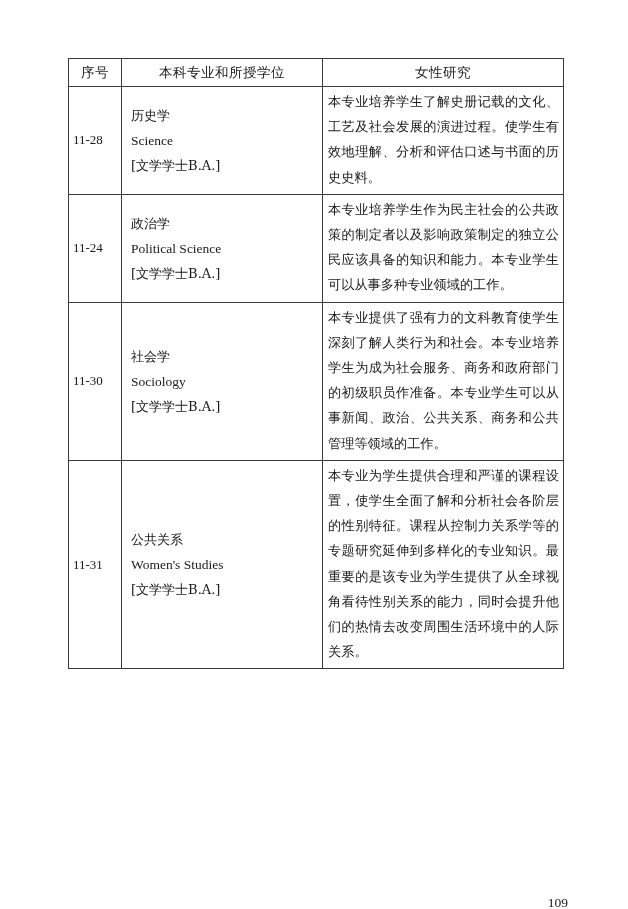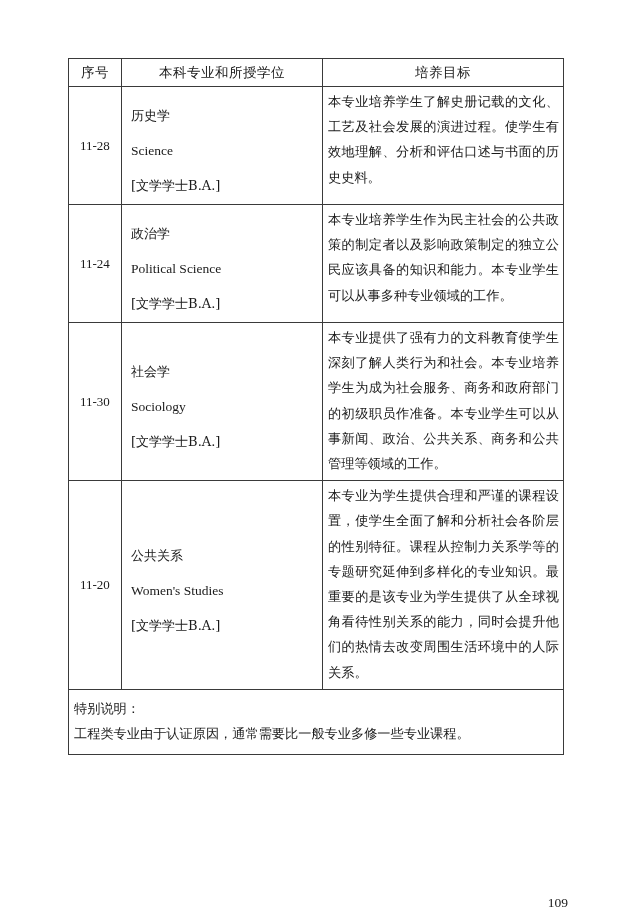--- a/index.html
+++ b/index.html
@@ -48,42 +48,41 @@
   thead th {
     height: 27px;
     text-align: center;
     font-size: 13.5px;
     letter-spacing: 0.5px;
     font-family: "DejaVu Serif", "Liberation Serif", serif;
   }
 
   td.cell-no {
     text-align: left;
-    padding-left: 11px;
+    padding-left: 4px;
     font-size: 13px;
     vertical-align: middle;
     font-family: "Liberation Serif", serif;
   }
 
   td.cell-major {
     padding: 6px 0 6px 9px;
     vertical-align: middle;
   }
 
   td.cell-goal {
     padding: 3px 4px 3px 5px;
     vertical-align: top;
   }
 
   .major-line {
     font-size: 13px;
     line-height: 25px;
     white-space: nowrap;
     font-family: "DejaVu Serif", "Liberation Serif", serif;
-    margin-top: 10px;
   }
   .major-line.latin {
     font-family: "Liberation Serif", serif;
     font-size: 13.5px;
   }
 
   .goal-text {
     font-size: 13.2px;
     line-height: 25.2px;
     text-align: justify;
@@ -120,21 +119,21 @@
   <table class="doc-table">
     <colgroup>
       <col class="col-no">
       <col class="col-major">
       <col class="col-goal">
     </colgroup>
     <thead>
       <tr>
         <th>序号</th>
         <th>本科专业和所授学位</th>
-        <th>培养目标</th>
+        <th>女性研究</th>
       </tr>
     </thead>
     <tbody>
 
       <tr>
         <td class="cell-no">11-28</td>
         <td class="cell-major">
           <div class="major-line">历史学</div>
           <div class="major-line latin">Science</div>
           <div class="major-line">[文学学士B.A.]</div>
@@ -162,36 +161,30 @@
           <div class="major-line">社会学</div>
           <div class="major-line latin">Sociology</div>
           <div class="major-line">[文学学士B.A.]</div>
         </td>
         <td class="cell-goal">
           <div class="goal-text">本专业提供了强有力的文科教育使学生深刻了解人类行为和社会。本专业培养学生为成为社会服务、商务和政府部门的初级职员作准备。本专业学生可以从事新闻、政治、公共关系、商务和公共管理等领域的工作。</div>
         </td>
       </tr>
 
       <tr>
-        <td class="cell-no">11-20</td>
+        <td class="cell-no">11-31</td>
         <td class="cell-major">
           <div class="major-line">公共关系</div>
           <div class="major-line latin">Women's Studies</div>
           <div class="major-line">[文学学士B.A.]</div>
         </td>
         <td class="cell-goal">
           <div class="goal-text">本专业为学生提供合理和严谨的课程设置，使学生全面了解和分析社会各阶层的性别特征。课程从控制力关系学等的专题研究延伸到多样化的专业知识。最重要的是该专业为学生提供了从全球视角看待性别关系的能力，同时会提升他们的热情去改变周围生活环境中的人际关系。</div>
         </td>
       </tr>
 
-      <tr>
-        <td class="cell-note" colspan="3">
-          <div class="note-line">特别说明：</div>
-          <div class="note-line">工程类专业由于认证原因，通常需要比一般专业多修一些专业课程。</div>
-        </td>
-      </tr>
 
     </tbody>
   </table>
 
   <div class="page-number">109</div>
 
 </div>
 
 </body></html>

